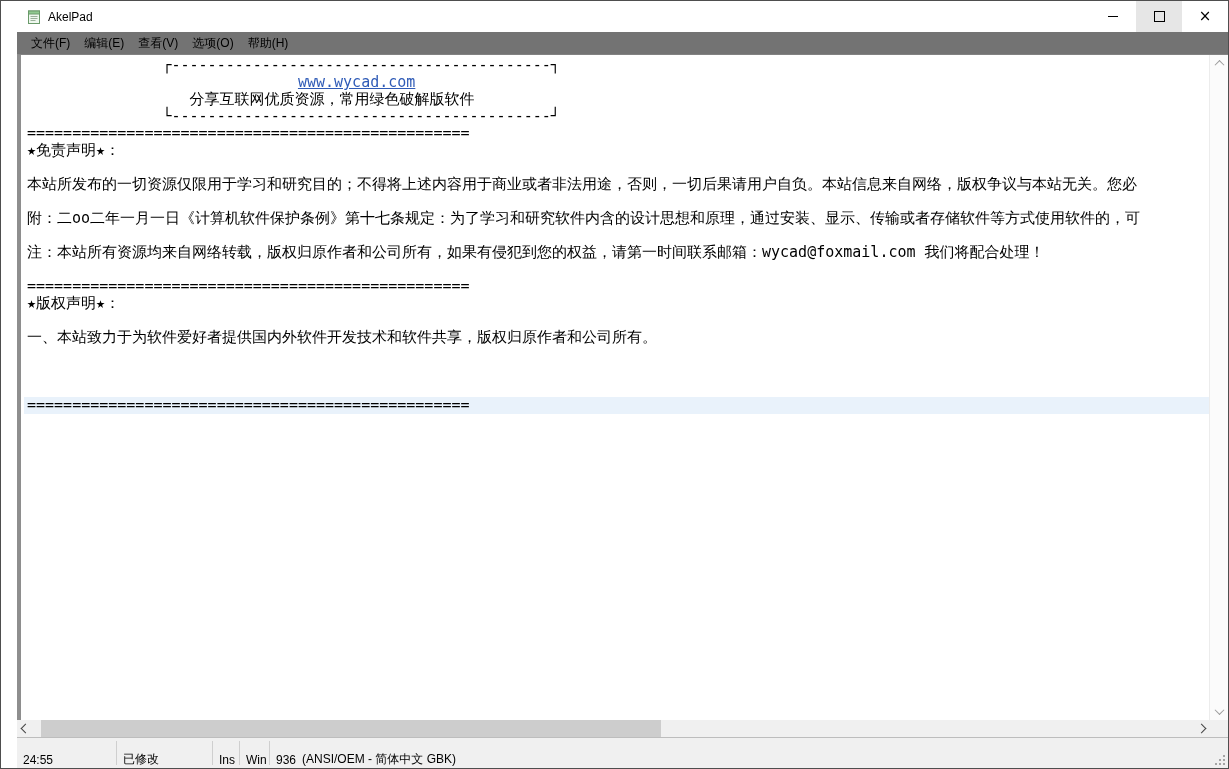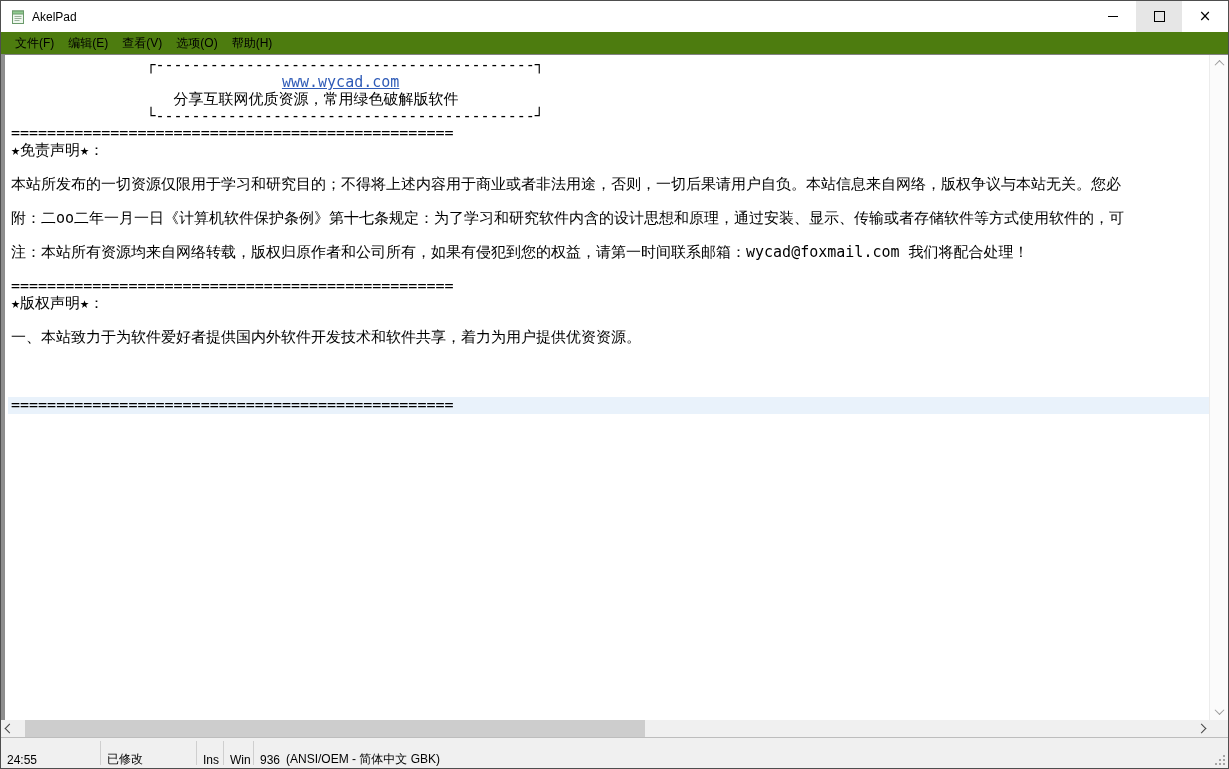--- a/index.html
+++ b/index.html
@@ -1,32 +1,32 @@
 <!DOCTYPE html>
 <html><head>
 <meta charset="utf-8">
 <style>
   html,body{margin:0;padding:0;background:#d8d8d8;}
   .window{
     position:relative;width:1229px;height:769px;box-sizing:border-box;
     border:1px solid #4e4e4e;background:#fff;overflow:hidden;
-    font-family:"Liberation Sans",sans-serif;display:flex;flex-direction:column;
+    font-family:"Liberation Sans",sans-serif;display:flex;flex-direction:column;padding-left:16px;
   }
   
   .titlebar{height:31px;background:#ffffff;display:flex;align-items:center;flex:0 0 auto;}
   .app-icon{width:16px;height:16px;margin:0 6px 0 9px;flex:0 0 auto;}
   .title-text{font-size:12px;color:#000;}
   .caption-buttons{margin-left:auto;display:flex;height:31px;}
   .cap-btn{width:46px;height:31px;display:flex;align-items:center;justify-content:center;cursor:default;}
   .cap-btn.hovered{background:#e6e6e6;}
   .glyph-min{display:block;width:10px;height:1px;background:#000;}
   .glyph-max{display:block;width:9px;height:9px;border:1px solid #000;background:transparent;}
   .glyph-close{font-size:15px;color:#000;line-height:1;font-family:"DejaVu Sans",sans-serif;}
   
-  .menubar{height:22px;background:#4d7c0f;display:flex;align-items:center;padding-left:7px;flex:0 0 auto;}
+  .menubar{height:22px;background:#737373;display:flex;align-items:center;padding-left:7px;flex:0 0 auto;}
   .menu-item{font-size:12px;color:#000;padding:3px 7px;}
   
   .main{flex:1 1 auto;display:flex;min-height:0;border-top:1px solid #828282;border-left:4px solid #8e8e8e;}
   .edit-area{flex:1 1 auto;background:#fff;overflow:hidden;position:relative;cursor:text;}
   .text-lines{padding:2px 0 0 6px;}
   .line{
     font-family:"DejaVu Sans Mono","Liberation Mono",monospace;
     font-size:15px;line-height:17px;height:17px;min-height:17px;
     white-space:pre;color:#000;
   }
@@ -111,21 +111,21 @@
           <div class="line"></div>
           <div class="line">本站所发布的一切资源仅限用于学习和研究目的；不得将上述内容用于商业或者非法用途，否则，一切后果请用户自负。本站信息来自网络，版权争议与本站无关。您必</div>
           <div class="line"></div>
           <div class="line">附：二oo二年一月一日《计算机软件保护条例》第十七条规定：为了学习和研究软件内含的设计思想和原理，通过安装、显示、传输或者存储软件等方式使用软件的，可</div>
           <div class="line"></div>
           <div class="line">注：本站所有资源均来自网络转载，版权归原作者和公司所有，如果有侵犯到您的权益，请第一时间联系邮箱：wycad@foxmail.com 我们将配合处理！</div>
           <div class="line"></div>
           <div class="line">=================================================</div>
           <div class="line">★版权声明★：</div>
           <div class="line"></div>
-          <div class="line">一、本站致力于为软件爱好者提供国内外软件开发技术和软件共享，着力为用户提供优资资源。</div>
+          <div class="line">一、本站致力于为软件爱好者提供国内外软件开发技术和软件共享，版权归原作者和公司所有。</div>
           <div class="line"></div>
           <div class="line"></div>
           <div class="line"></div>
           <div class="line hl">=================================================</div>
         </div>
     </div>
     <div class="vscroll">
       <div class="varrow">
           <span class="chev up"></span>
         </div>

